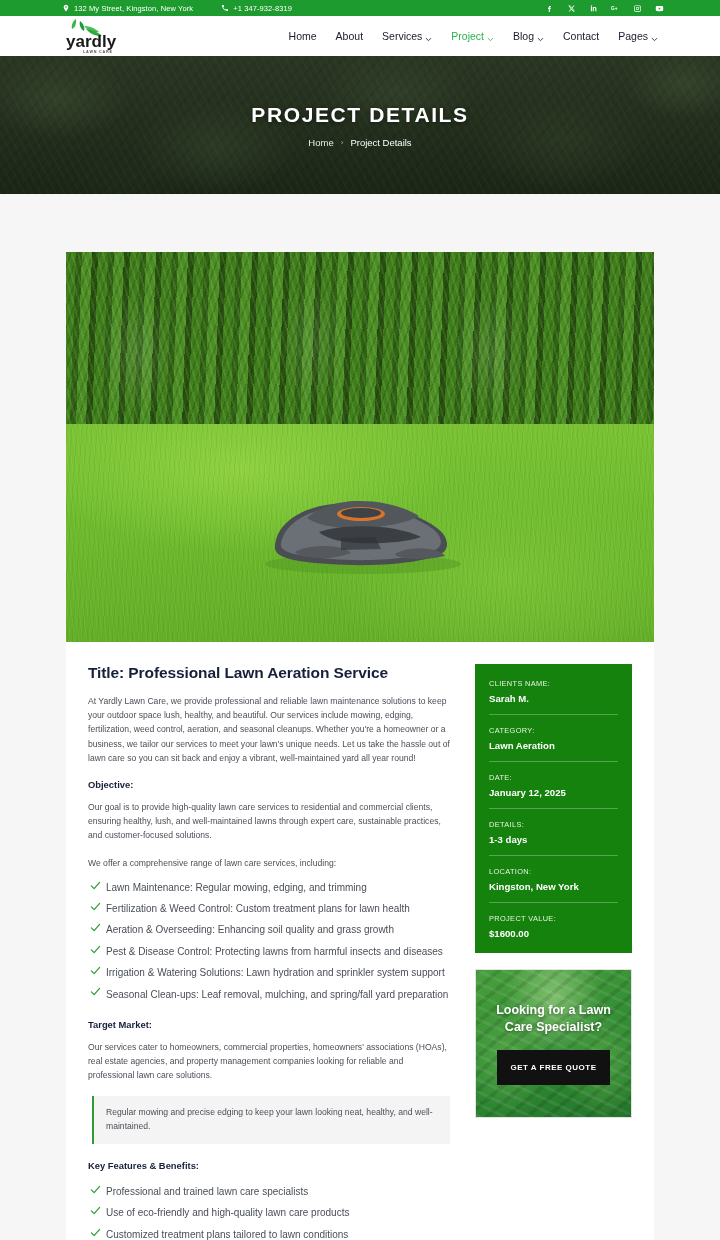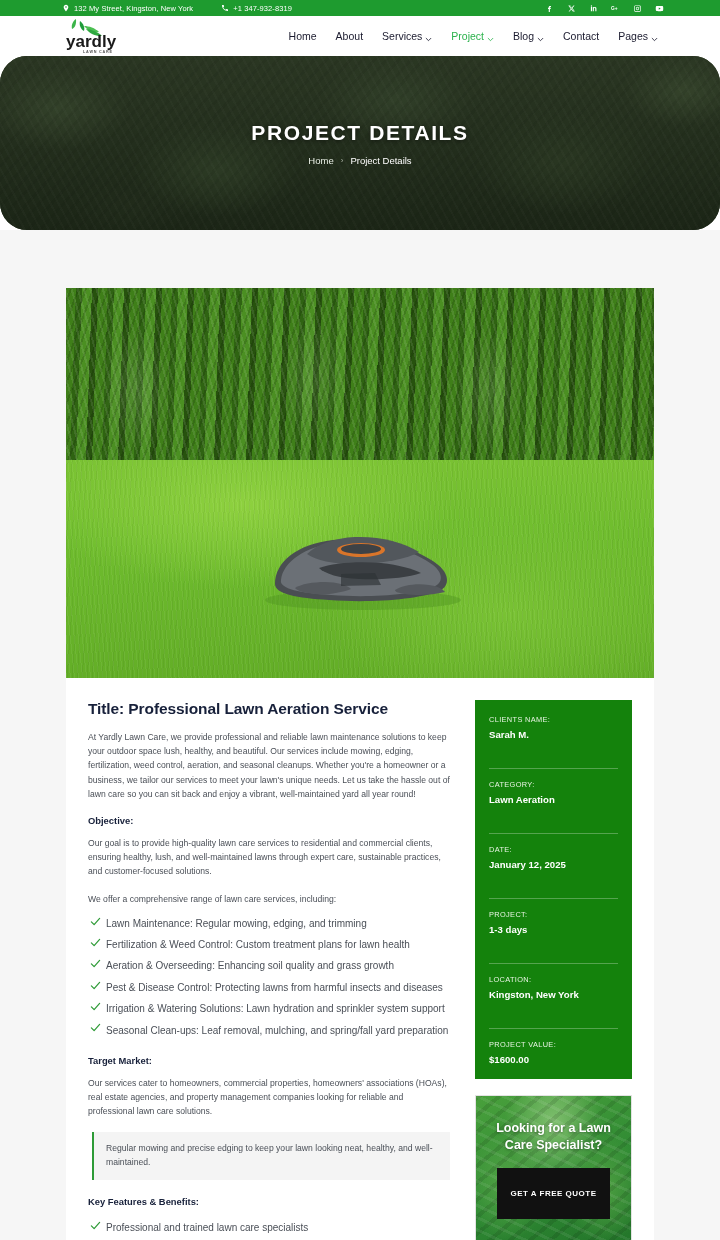--- a/index.html
+++ b/index.html
@@ -55,24 +55,23 @@
     white-space: nowrap;
     cursor: pointer;
   }
   .nav-item.active { color: #2bb24c; }
   .caret { width: 7px; height: 7px; display: inline-block; }
   .caret svg { width: 7px; height: 7px; }
 
   
   .hero {
     position: relative;
-    height: 174px;
+    height: 138px;
     overflow: hidden;
     background: #2f3a28;
-    border-radius: 27px;
   }
   .hero-bg {
     position: absolute; inset: 0;
     background:
       radial-gradient(ellipse 120px 70px at 8% 30%, #4a5c3c 0%, transparent 60%),
       radial-gradient(ellipse 140px 80px at 30% 65%, #3f5133 0%, transparent 60%),
       radial-gradient(ellipse 130px 70px at 55% 25%, #46583a 0%, transparent 60%),
       radial-gradient(ellipse 150px 90px at 78% 60%, #3a4a2e 0%, transparent 60%),
       radial-gradient(ellipse 100px 60px at 95% 20%, #4d5f3e 0%, transparent 60%),
       radial-gradient(ellipse 90px 50px at 18% 85%, #2b3622 0%, transparent 65%),
@@ -208,21 +207,21 @@
     line-height: 1.6;
     color: #4a4f57;
   }
 
   
   .info-card {
     background: #14820c;
     padding: 15px 14px 14px 14px;
     color: #ffffff;
   }
-  .info-row { padding-bottom: 28px; margin-bottom: 11px; border-bottom: 1px solid rgba(255,255,255,.28); }
+  .info-row { padding-bottom: 10px; margin-bottom: 11px; border-bottom: 1px solid rgba(255,255,255,.28); }
   .info-row:last-child { border-bottom: none; padding-bottom: 0; margin-bottom: 0; }
   .info-label { font-size: 7.4px; letter-spacing: .35px; color: #e8f4e3; margin-bottom: 5px; }
   .info-value { font-size: 9.6px; font-weight: bold; color: #ffffff; }
 
   .cta-card {
     margin-top: 16px;
     height: 149px;
     position: relative;
     overflow: hidden;
     background: #2f8f35;
@@ -258,21 +257,21 @@
     width: 120px;
     text-shadow: 0 1px 3px rgba(0,0,0,.35);
   }
   .cta-btn {
     position: relative;
     background: #111111;
     color: #ffffff;
     font-size: 8px;
     font-weight: bold;
     letter-spacing: .5px;
-    padding: 21px 13px;
+    padding: 13px 13px;
     border: none;
     cursor: pointer;
     font-family: "Liberation Sans", sans-serif;
   }
 </style>
 </head>
 <body>
 
 <div class="topbar">
   <div class="topbar-left">
@@ -505,21 +504,21 @@
         </div>
         <div class="info-row">
           <div class="info-label">CATEGORY:</div>
           <div class="info-value">Lawn Aeration</div>
         </div>
         <div class="info-row">
           <div class="info-label">DATE:</div>
           <div class="info-value">January 12, 2025</div>
         </div>
         <div class="info-row">
-          <div class="info-label">PROJECT:</div>
+          <div class="info-label">DETAILS:</div>
           <div class="info-value">1-3 days</div>
         </div>
         <div class="info-row">
           <div class="info-label">LOCATION:</div>
           <div class="info-value">Kingston, New York</div>
         </div>
         <div class="info-row">
           <div class="info-label">PROJECT VALUE:</div>
           <div class="info-value">$1600.00</div>
         </div>

